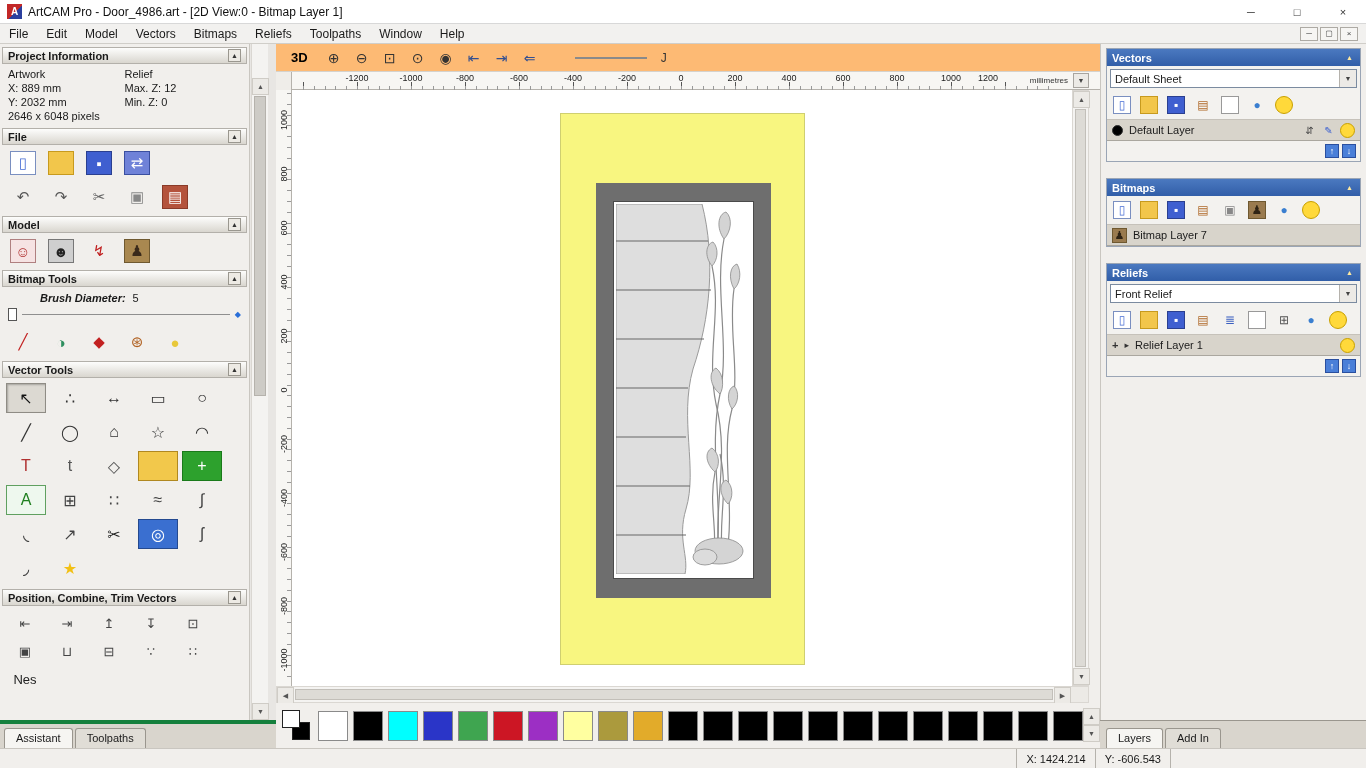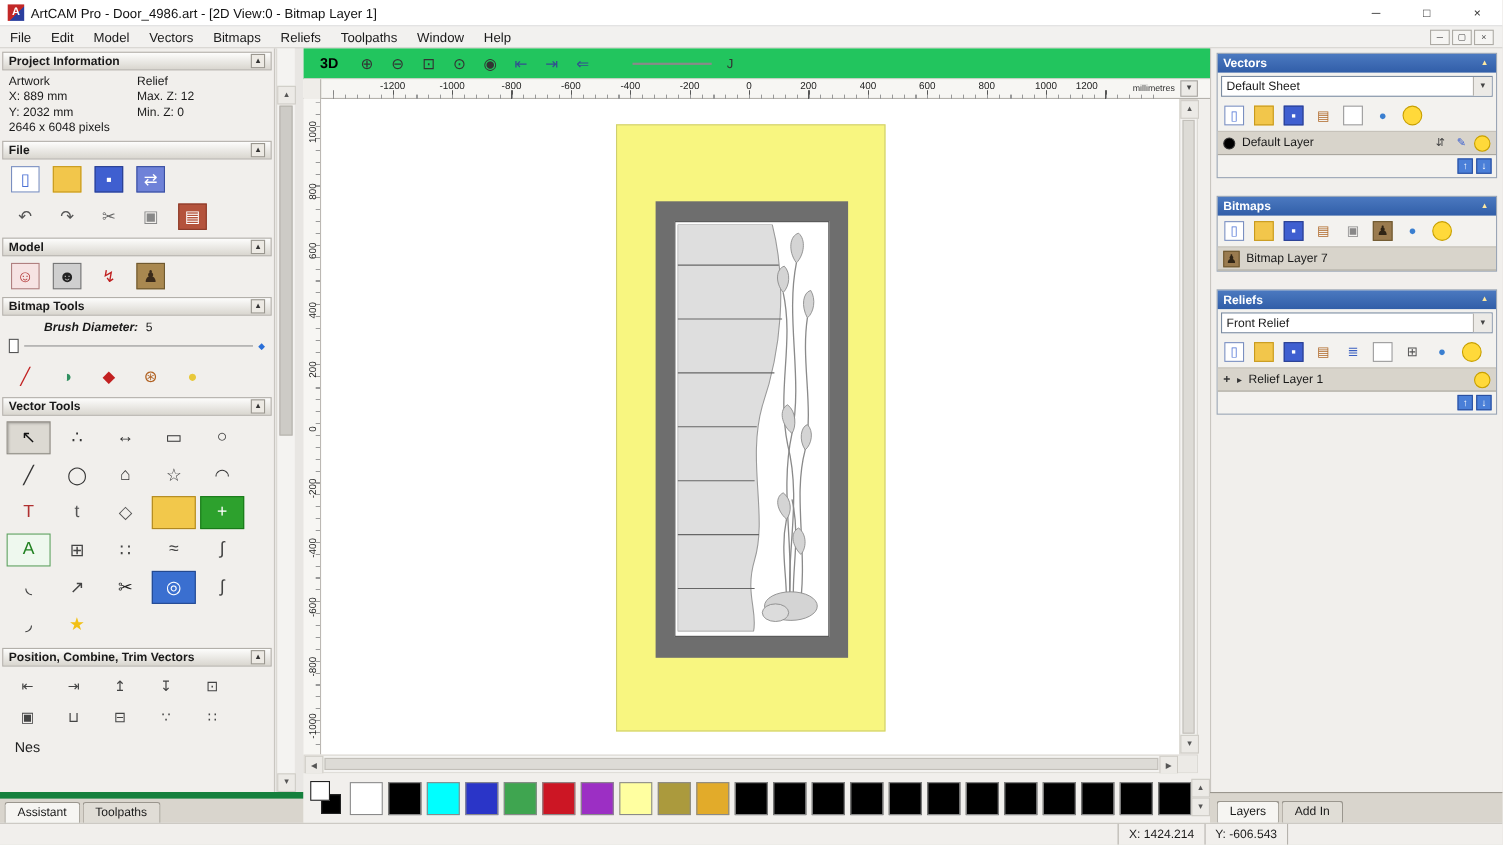--- a/index.html
+++ b/index.html
@@ -41,27 +41,27 @@
   .tool-grid { display:flex; flex-wrap:wrap; padding:2px 4px; }
   .tool-grid .icon { width:40px; height:30px; margin:2px 2px; font-size:16px; }
   .tool-grid.sm .icon { width:38px; height:24px; font-size:13px; }
 
   .panel-scroll { position:absolute; top:44px; left:251px; width:17px; height:676px; background:#f4f3f1; border-left:1px solid #dad7d2; display:flex; flex-direction:column; }
   .ps-gap { height:34px; }
   .sb-btn { width:17px; height:17px; background:#eceae6; border:1px solid #cfccc6; color:#555; font-size:7px; display:flex; align-items:center; justify-content:center; }
   .ps-thumb { height:300px; background:#cdcbc6; border:1px solid #b5b2ac; margin:1px 2px; }
   .ps-track { flex:1; }
 
-  .assistant-tabs { position:absolute; top:720px; left:0; width:276px; height:28px; background:#d9d5cd; border-top:6px solid #15803d; display:flex; align-items:center; padding:3px 4px 0 4px; }
+  .assistant-tabs { position:absolute; top:720px; left:0; width:276px; height:28px; background:#d9d5cd; border-top:4px solid #15803d; display:flex; align-items:center; padding:3px 4px 0 4px; }
   .tab { border:1px solid #9a968e; border-bottom:none; background:#e0ddd6; padding:3px 11px 4px 11px; border-radius:3px 3px 0 0; margin-right:2px; font-size:11px; }
   .tab.active { background:#f6f5f2; }
 
   
   .center { position:absolute; top:44px; left:276px; width:824px; height:704px; background:#f1efec; }
-  .view-toolbar { position:absolute; top:0; left:0; width:824px; height:28px; background:#22c55e; border-bottom:1px solid #d5d2cc; display:flex; align-items:center; padding-left:8px; }
+  .view-toolbar { position:absolute; top:0; left:0; width:824px; height:28px; background:#fdba74; border-bottom:1px solid #d5d2cc; display:flex; align-items:center; padding-left:8px; }
   .btn3d { font-family:"Liberation Sans", sans-serif; font-weight:bold; font-size:13px; background:none; border:1px solid transparent; padding:2px 6px; margin-right:8px; }
   .view-toolbar .icon-row { gap:6px; padding:0; }
   .view-toolbar .icon { width:22px; height:22px; font-size:14px; }
   .line-preview { width:72px; height:2px; background:#8a8a8a; margin-left:34px; }
   .hook { margin-left:14px; font-size:12px; color:#333; }
 
   .ruler-row { position:absolute; top:28px; left:0; width:824px; height:18px; background:#f7f6f3; border-bottom:1px solid #b5b2ac; }
   .ruler-corner { position:absolute; left:0; top:0; width:16px; height:18px; border-right:1px solid #b5b2ac; background:#efede9; }
   .hruler { position:absolute; left:16px; top:0; width:764px; height:18px;
     background-image:

